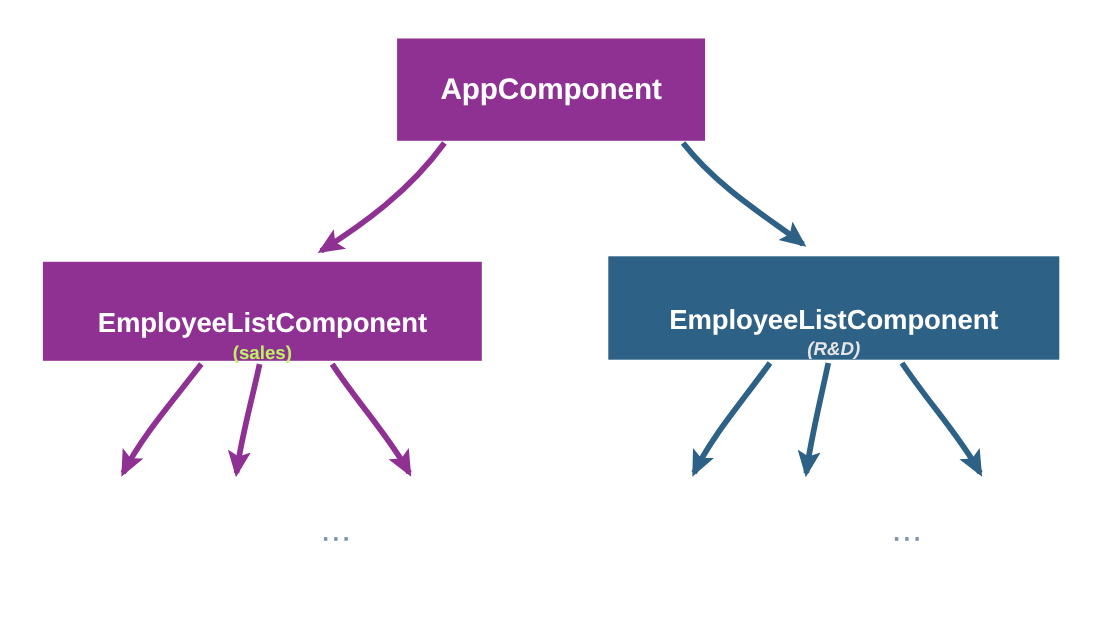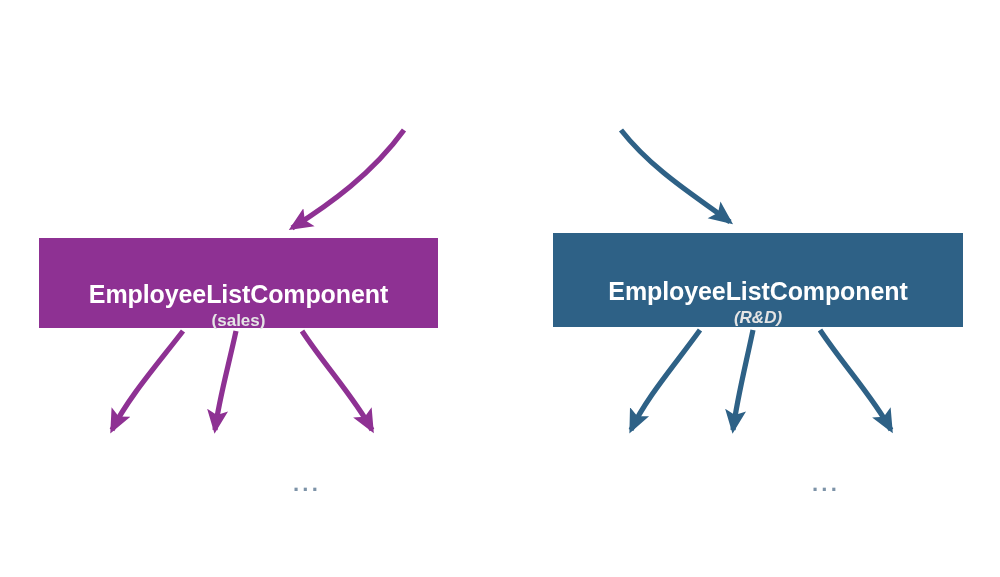--- a/index.html
+++ b/index.html
@@ -41,21 +41,21 @@
     font-weight: bold;
     letter-spacing: -0.1px;
   }
   #app-component .node-title { font-size: 27px; }
   .list-node .node-title { font-size: 25px; margin-top: 45px; }
 
   .node-sub {
     font-size: 17px;
     font-weight: bold;
     margin-top: 3px;
-    color: #e5e5e5;
+    color: #bef264;
   }
   .node.blue .node-sub { color: #e5e5e5; font-style: italic; }
 
   .leaf {
     position: absolute;
     box-sizing: border-box;
     display: flex;
     align-items: center;
     justify-content: center;
     color: #ffffff;
@@ -107,20 +107,23 @@
 
     <path d="M 183 331 C 156 366 128 398 112 430" fill="none" stroke="#8E3193" stroke-width="5.2" marker-end="url(#arrow-purple)"></path>
     <path d="M 236 331 C 228 368 219 399 215 430" fill="none" stroke="#8E3193" stroke-width="5.2" marker-end="url(#arrow-purple)"></path>
     <path d="M 302 331 C 325 366 354 397 372 430" fill="none" stroke="#8E3193" stroke-width="5.2" marker-end="url(#arrow-purple)"></path>
 
     <path d="M 700 330 C 674 366 646 398 631 430" fill="none" stroke="#2E6186" stroke-width="5.2" marker-end="url(#arrow-blue)"></path>
     <path d="M 753 330 C 745 368 737 399 733 430" fill="none" stroke="#2E6186" stroke-width="5.2" marker-end="url(#arrow-blue)"></path>
     <path d="M 820 330 C 844 366 873 397 891 430" fill="none" stroke="#2E6186" stroke-width="5.2" marker-end="url(#arrow-blue)"></path>
   </svg>
 
+  <div id="app-component" class="node purple" style="left:361px; top:35px; width:280px; height:93px;">
+    <div class="node-title">AppComponent</div>
+  </div>
 
   <div class="node purple list-node" style="left:39px; top:238px; width:399px; height:90px;">
     <div class="node-title">EmployeeListComponent</div>
     <div class="node-sub">(sales)</div>
   </div>
 
   <div class="leaf purple" style="left:39px; top:443px; width:101px; height:95px;">
     <span class="leaf-label"><span>E</span><sub>1</sub></span>
   </div>
 

